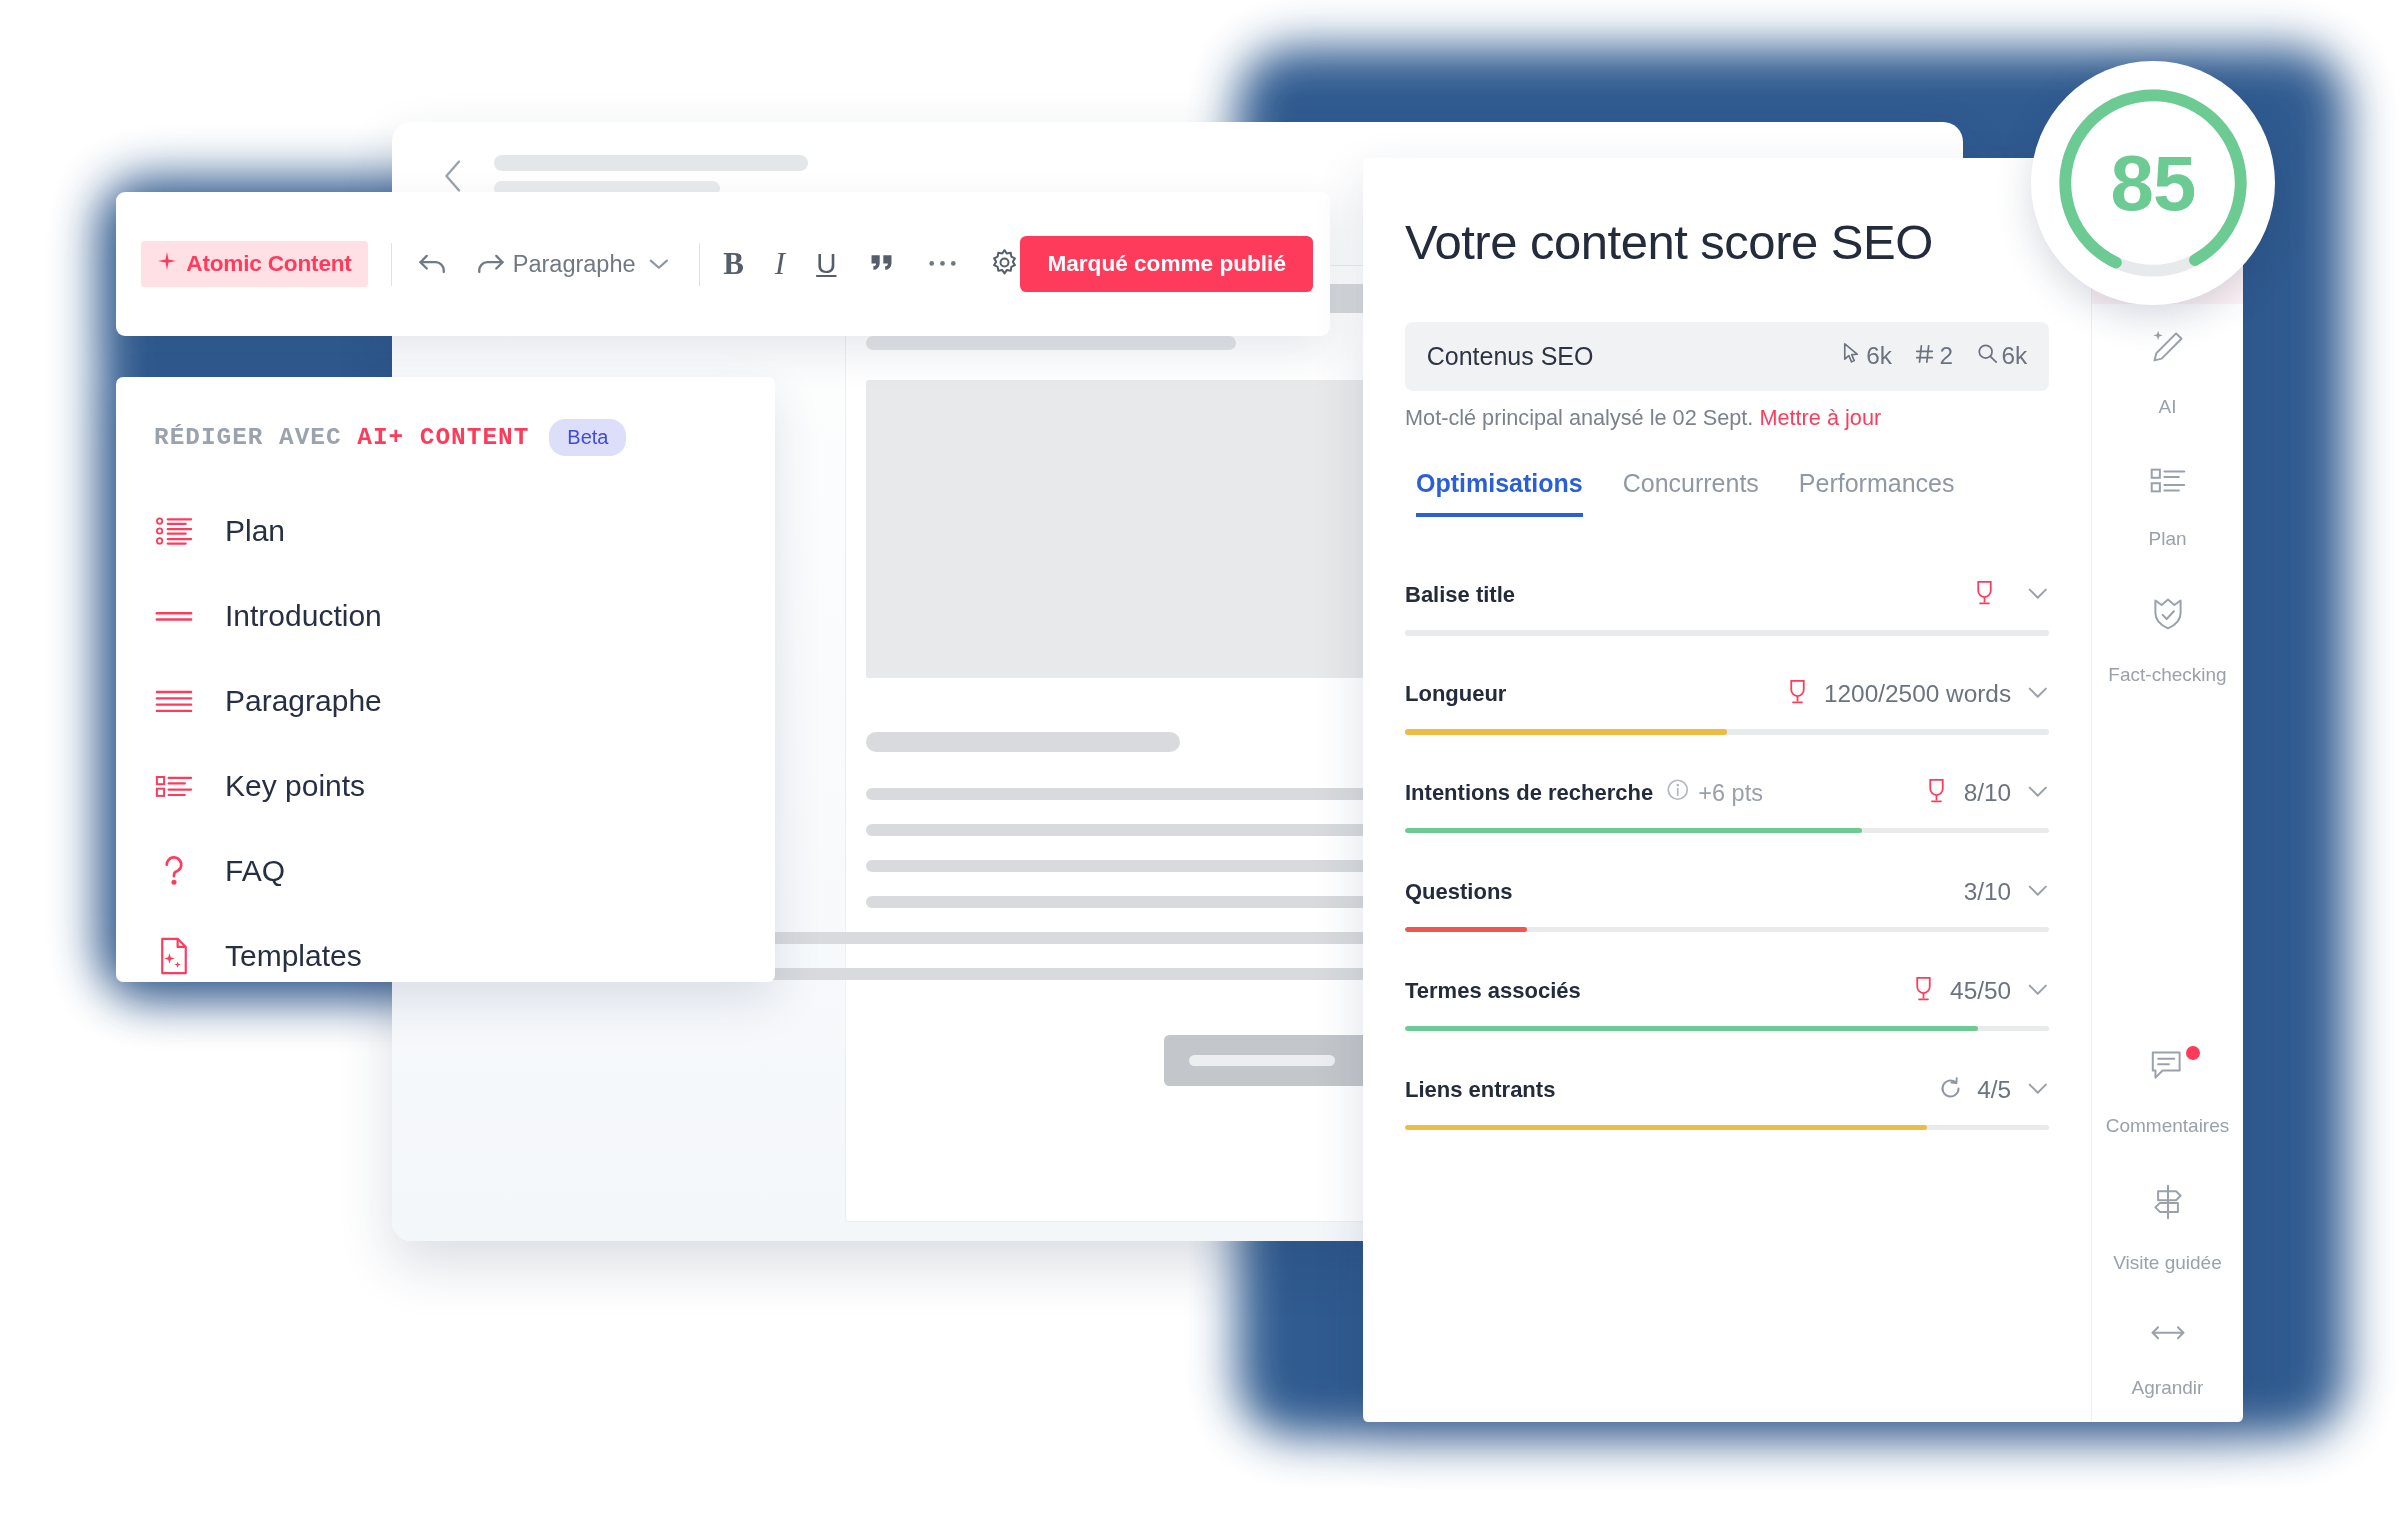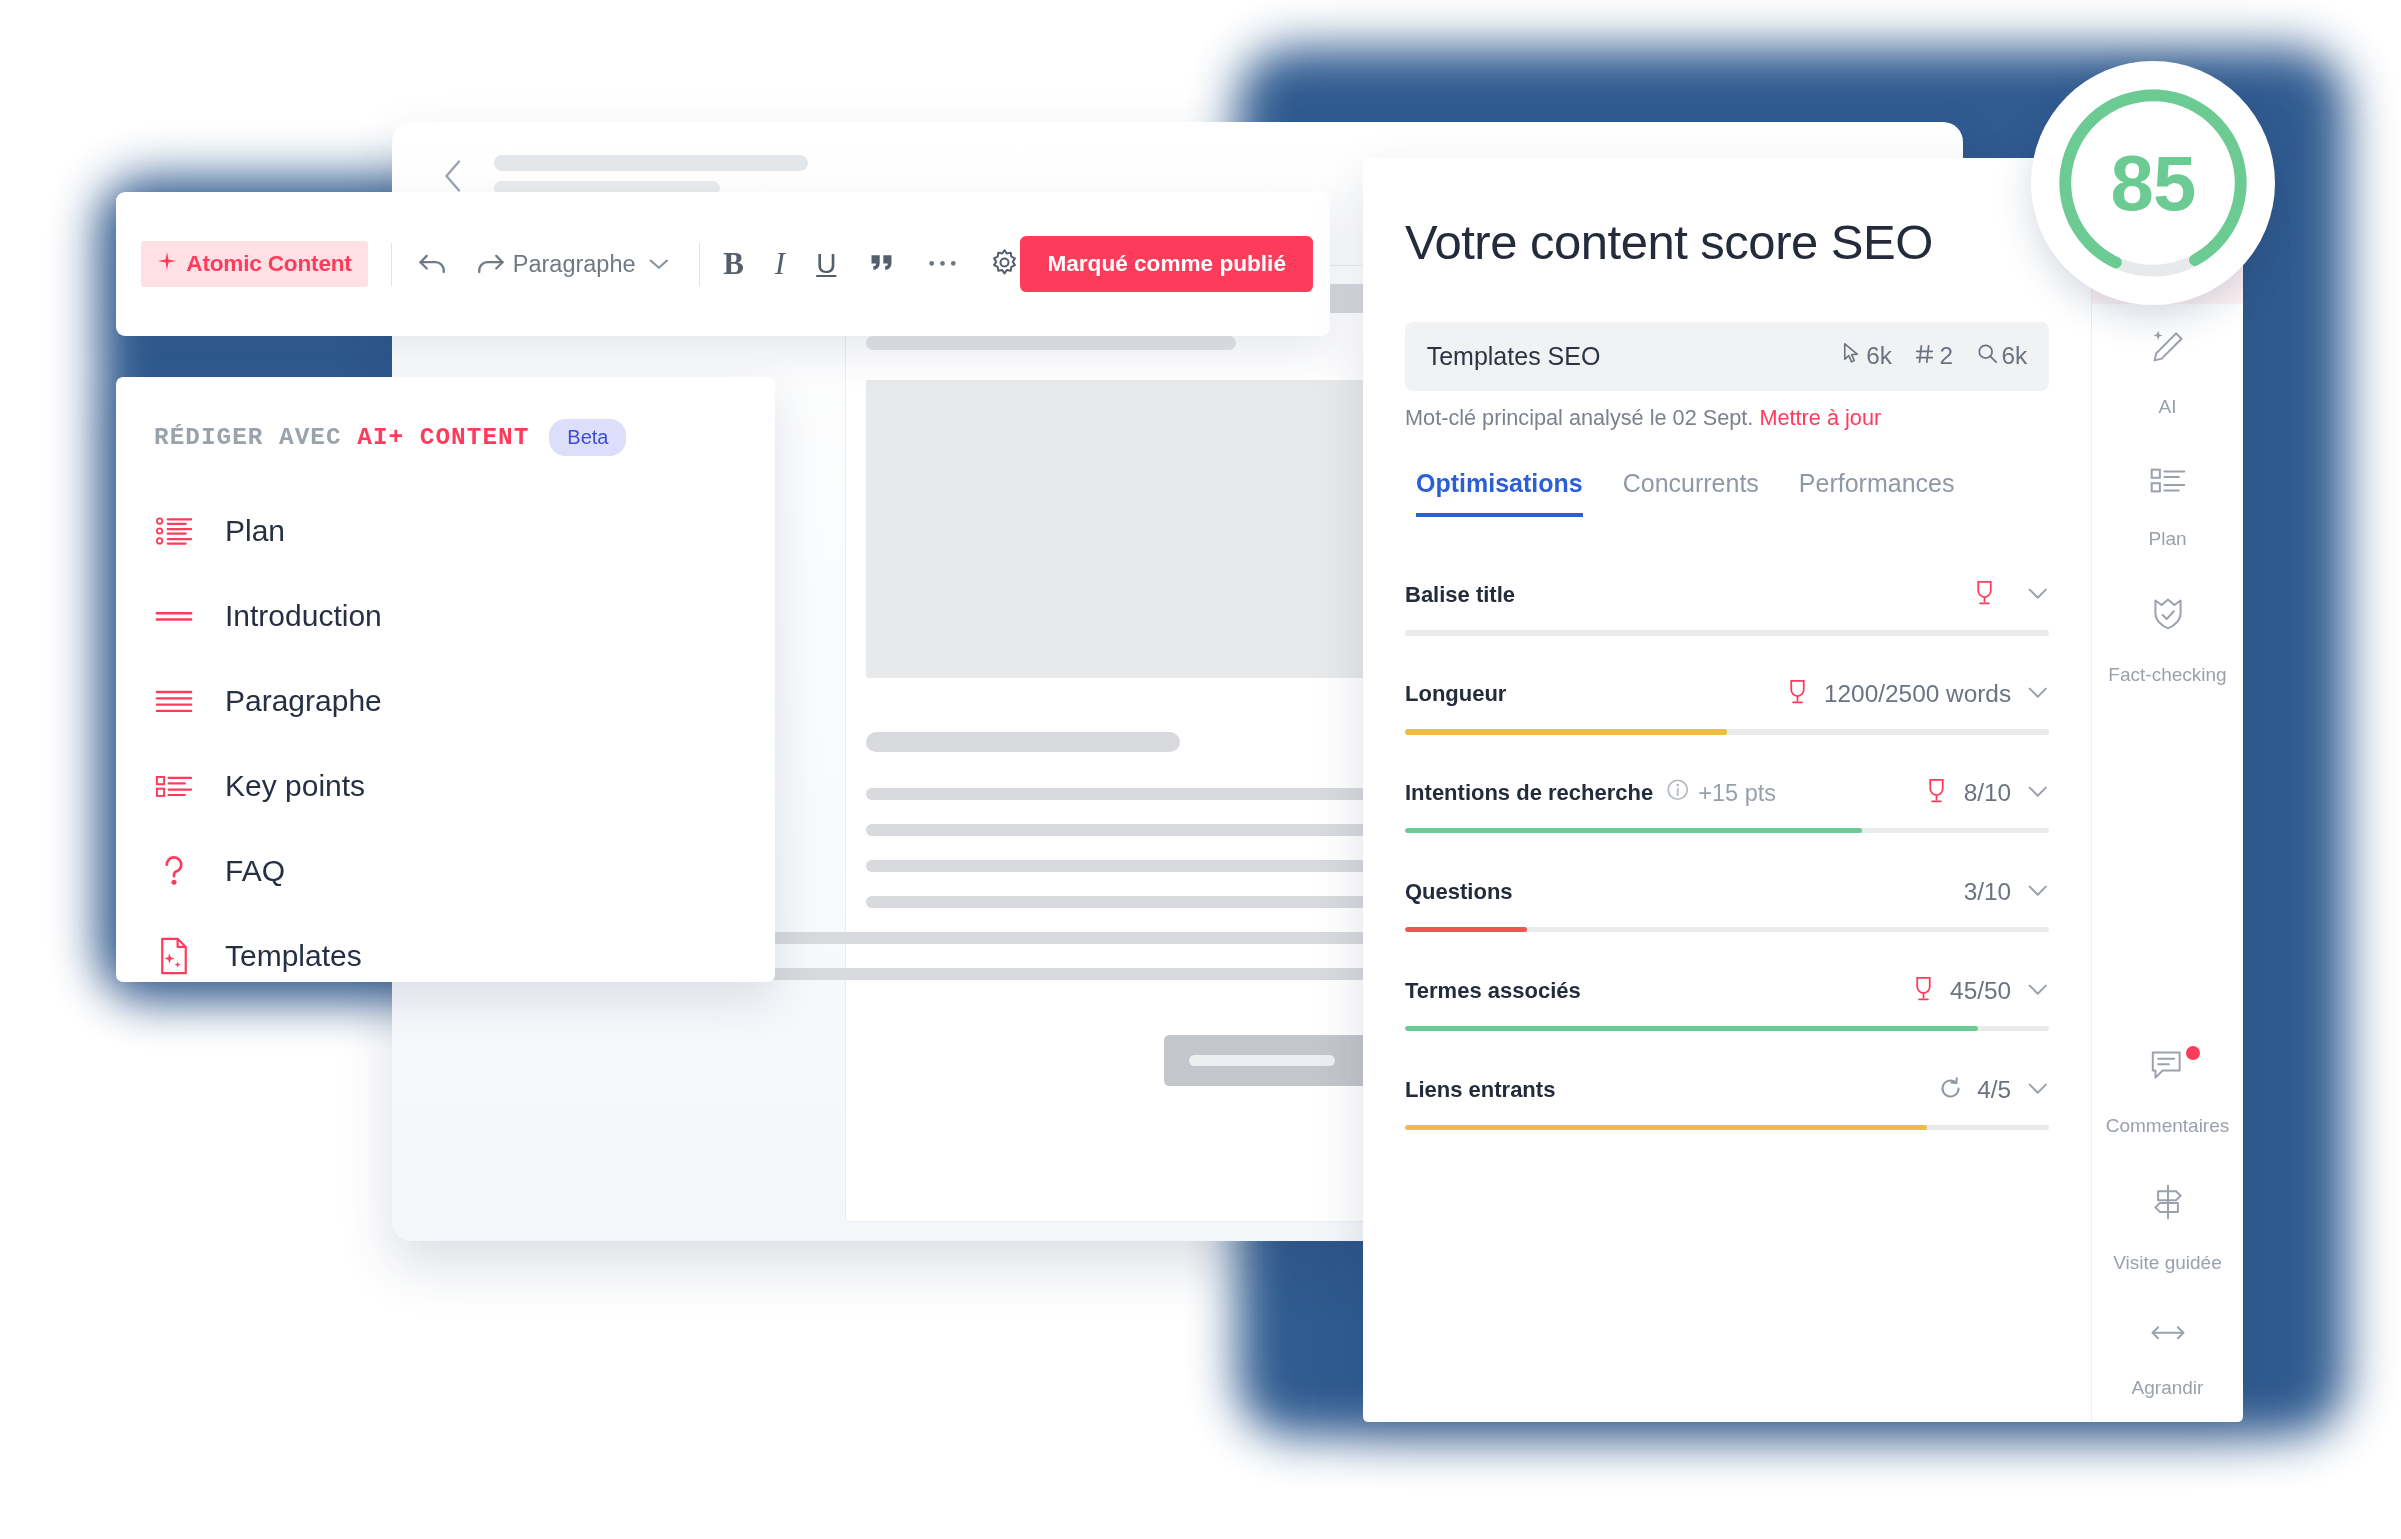--- a/index.html
+++ b/index.html
@@ -379,21 +379,21 @@
       </div>
 
     </div>
   </div>
 
   <div class="seo-panel">
     <div class="seo-main">
       <div class="seo-title">Votre content score SEO</div>
 
       <div class="kw-chip">
-        <span class="kw-name">Templates SEO</span>
+        <span class="kw-name">Contenus SEO</span>
         <span class="kw-stats">
           <span class="kw-stat">
             <span>
               <svg width="20" height="23.5" viewBox="0 0 22 26">
                   <path d="M3 2 L3 19 L7.5 15 L10.5 22 L13.5 20.6 L10.6 14 L17 13.6 Z" fill="none" stroke="#6b7381" stroke-width="1.8" stroke-linejoin="round"></path>
                 </svg>
             </span>
             <span>6k</span>
           </span>
           <span class="kw-stat">
@@ -484,21 +484,21 @@
           <div class="opt-line">
             <span class="opt-name">Intentions de recherche</span>
             <span class="opt-hint">
               <span>
                 <svg width="23.5" height="23.5" viewBox="0 0 26 26">
                     <circle cx="13" cy="13" r="10.5" fill="none" stroke="#b3b9c2" stroke-width="1.9"></circle>
                     <circle cx="13" cy="7.8" r="1.5" fill="#b3b9c2"></circle>
                     <line x1="13" y1="11.6" x2="13" y2="19" stroke="#b3b9c2" stroke-width="1.9" stroke-linecap="round"></line>
                   </svg>
               </span>
-              <span>+15 pts</span>
+              <span>+6 pts</span>
             </span>
             <span class="opt-right">
               <span>
                 <svg width="25" height="29" viewBox="0 0 28 32">
                     <path d="M7 3 h14 v10 a7 7 0 0 1 -14 0 z" fill="none" stroke="#ff3b5c" stroke-width="2"></path>
                     <line x1="14" y1="20" x2="14" y2="26" stroke="#ff3b5c" stroke-width="2"></line>
                     <line x1="9" y1="27" x2="19" y2="27" stroke="#ff3b5c" stroke-width="2" stroke-linecap="round"></line>
                   </svg>
               </span>
               <span class="opt-val">8/10</span>

